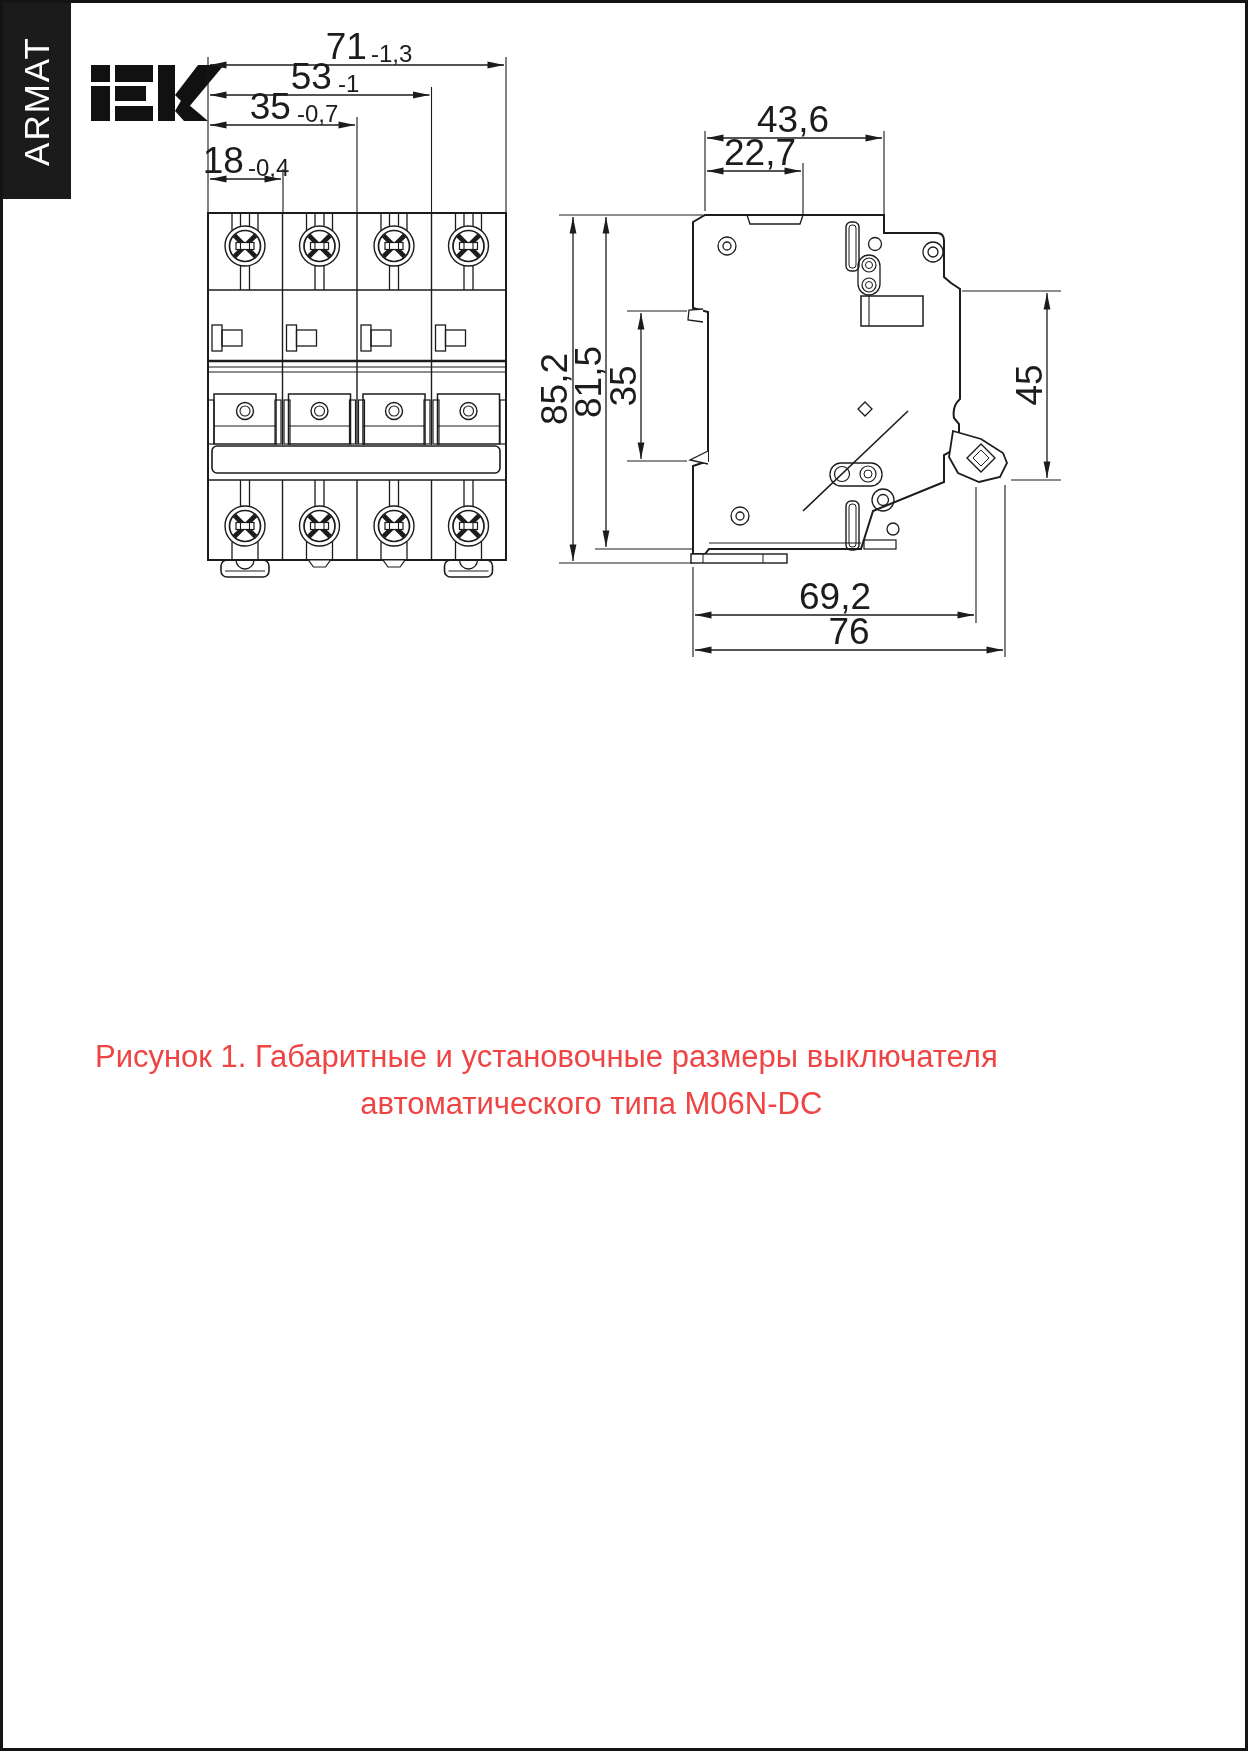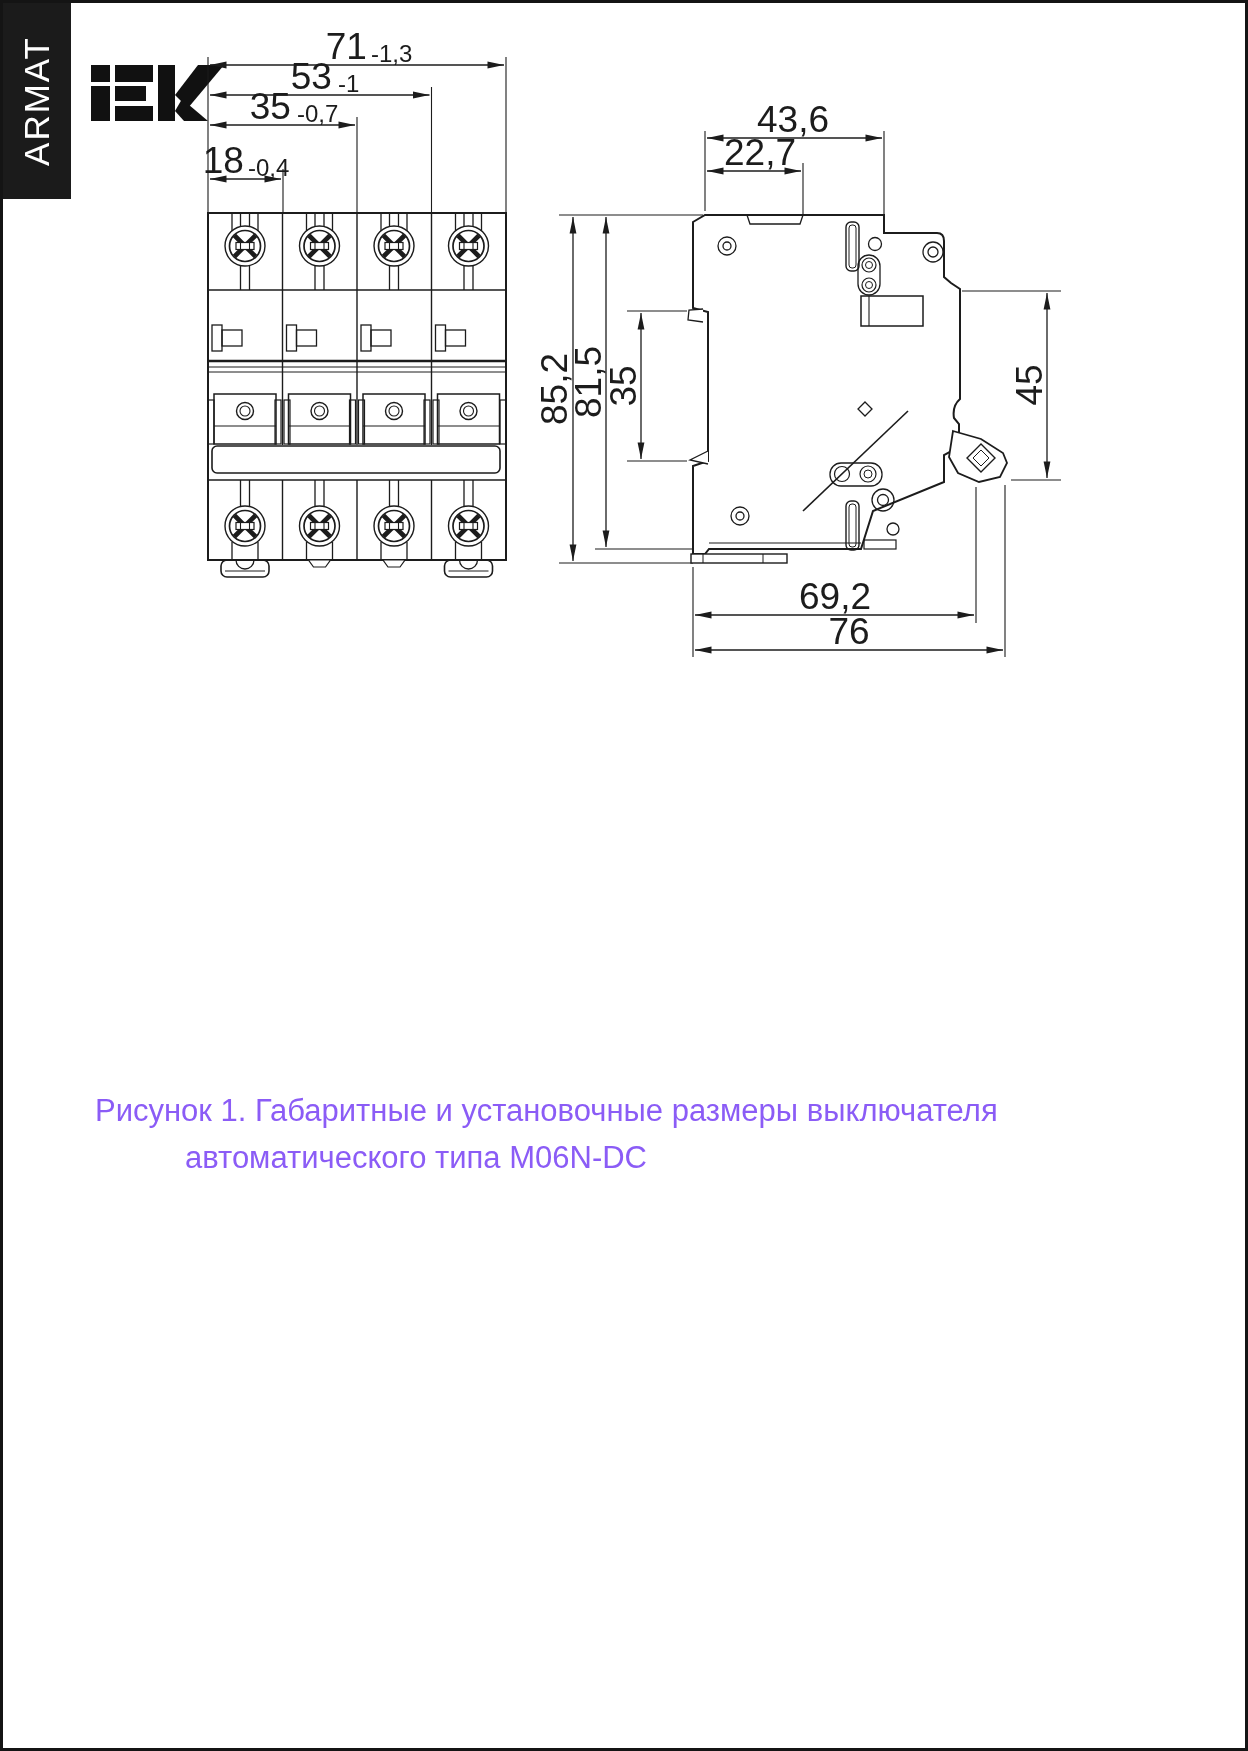--- a/index.html
+++ b/index.html
@@ -25,24 +25,25 @@
     transform:rotate(-90deg);
     white-space:nowrap;
   }
   .logo-svg{position:absolute;left:82px;top:48px;}
   .logo-svg *{fill:#111111;}
   .figure-svg{position:absolute;left:0px;top:0px;}
   .figure-svg text{fill:#1c1c1c;}
   .dim-main{font-size:37px;}
   .dim-tol{font-size:24px;}
   .caption{
-    position:absolute;left:92px;top:1084px;
-    font-size:31px;color:#8b5cf6;
+    position:absolute;left:92px;top:1030px;
+    font-size:31px;color:#ef4444;
     line-height:47px;
     letter-spacing:0px;
+    text-align:center;
   }
   .caption .l2{margin-left:90px;}
 </style>
 </head>
 <body>
 
 <div class="page">
 
   <div class="armat-bar">
     <span>ARMAT</span>

